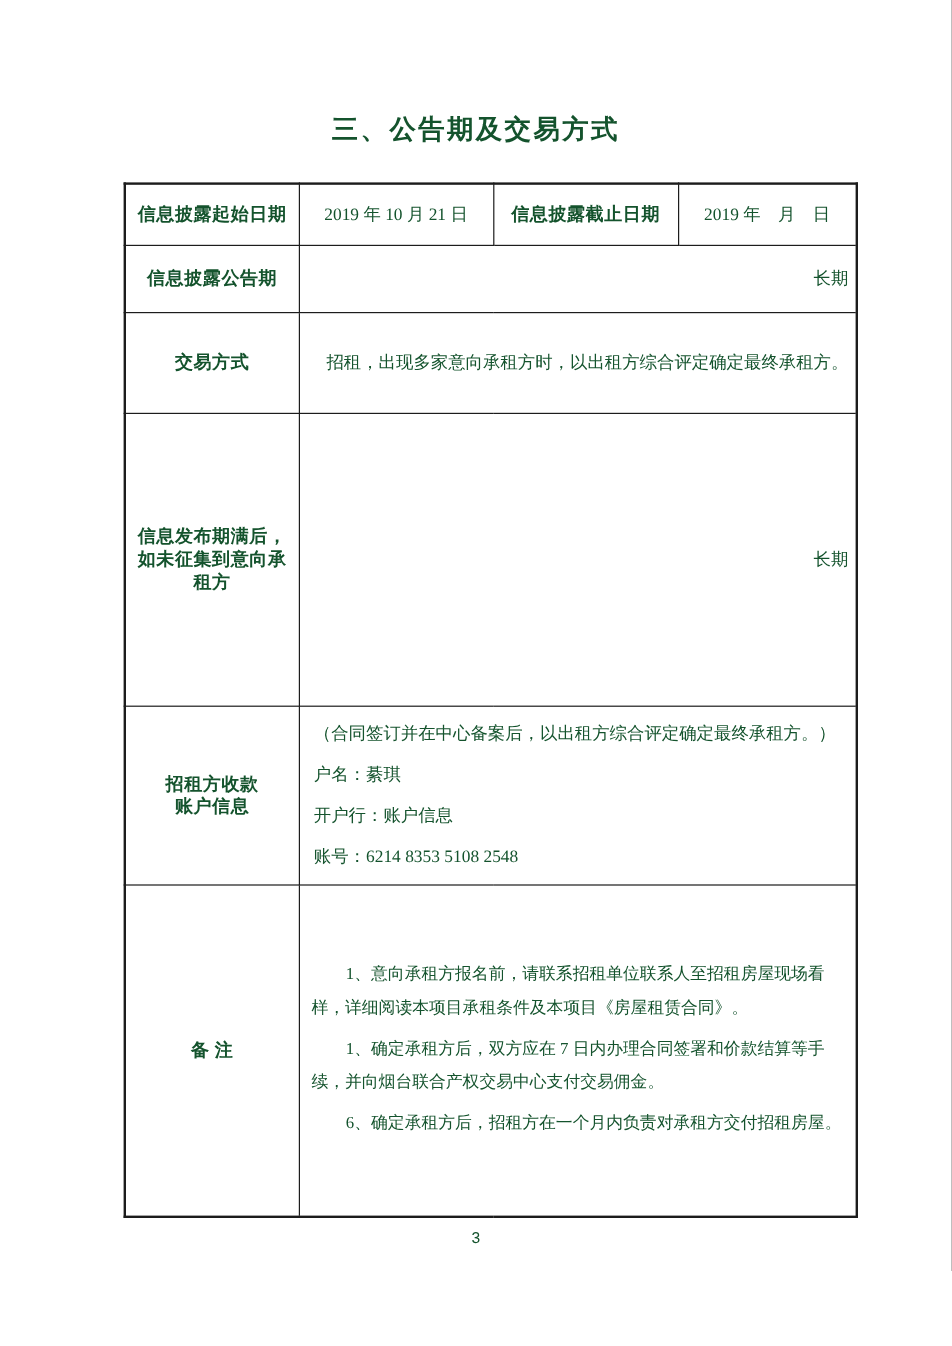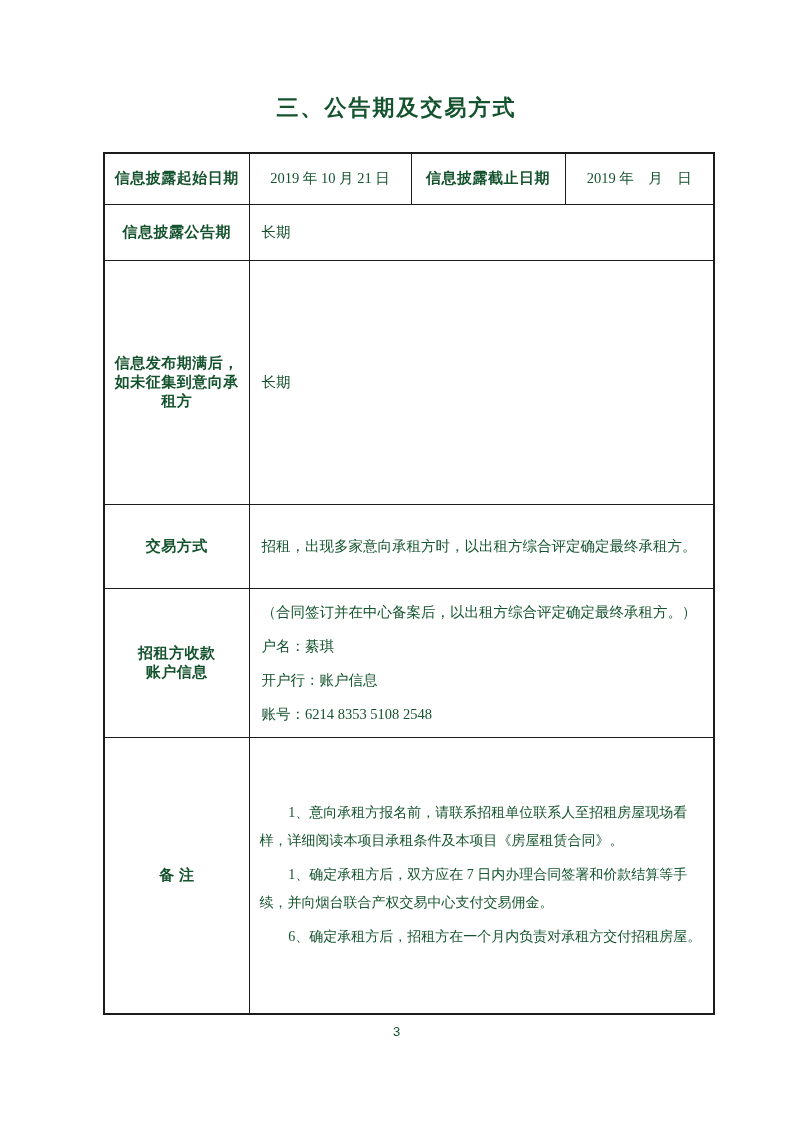--- a/index.html
+++ b/index.html
@@ -40,21 +40,21 @@
   }
   td.lbl {
     font-weight: bold;
     font-size: 15px;
     text-align: center;
     padding: 2px 4px;
     letter-spacing: 0.5px;
   }
   td.val {
     font-size: 14.5px;
-    text-align: left;
+    text-align: right;
     padding: 2px 6px 2px 12px;
   }
   td.val.center {
     text-align: center;
     padding: 2px 4px;
   }
   .pre { white-space: pre-line; }
   .acct-cell { padding: 6px 6px 6px 12px; }
   .acct-line {
     font-size: 14.5px;
@@ -98,30 +98,30 @@
       <td class="val center">2019 年 10 月 21 日</td>
       <td class="lbl">信息披露截止日期</td>
       <td class="val center">2019 年　月　日</td>
     </tr>
 
     <tr style="height:56px">
       <td class="lbl">信息披露公告期</td>
       <td class="val" colspan="3">长期</td>
     </tr>
 
+    <tr style="height:84px">
+      <td class="lbl">交易方式</td>
+      <td class="val" colspan="3">招租，出现多家意向承租方时，以出租方综合评定确定最终承租方。</td>
+    </tr>
+
     <tr style="height:244px">
       <td class="lbl pre">信息发布期满后，
 如未征集到意向承
 租方</td>
       <td class="val" colspan="3">长期</td>
-    </tr>
-
-    <tr style="height:84px">
-      <td class="lbl">交易方式</td>
-      <td class="val" colspan="3">招租，出现多家意向承租方时，以出租方综合评定确定最终承租方。</td>
     </tr>
 
     <tr style="height:146px">
       <td class="lbl pre">招租方收款
 账户信息</td>
       <td class="acct-cell" colspan="3">
         <div class="acct-line">（合同签订并在中心备案后，以出租方综合评定确定最终承租方。）</div>
         <div class="acct-line">户名：綦琪</div>
         <div class="acct-line">开户行：账户信息</div>
         <div class="acct-line">账号：6214 8353 5108 2548</div>

